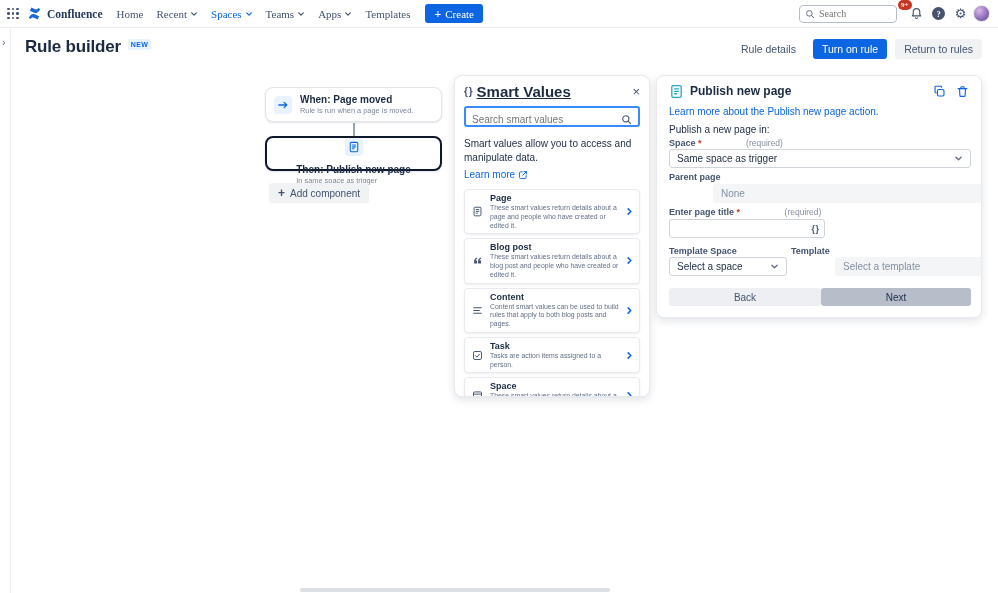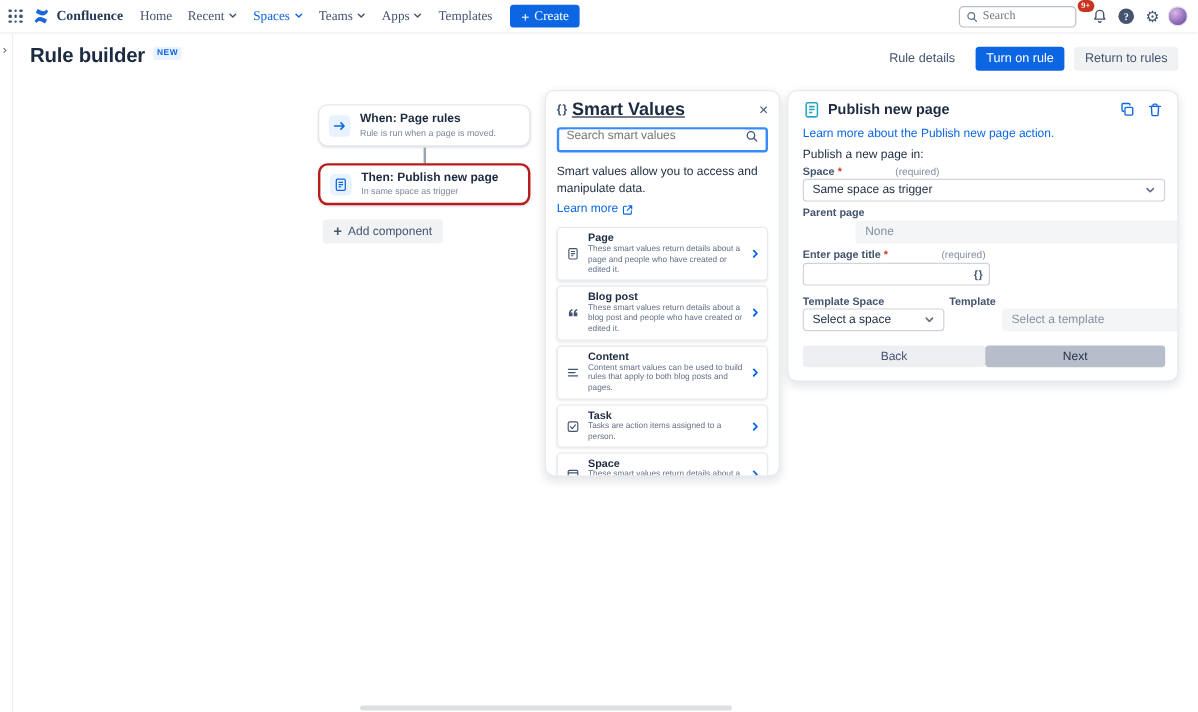--- a/index.html
+++ b/index.html
@@ -47,41 +47,41 @@
          font-size:10.5px; border-radius:3px; cursor:pointer; border:none; white-space:nowrap; font-family:inherit; }
   .btn-subtle  { color:#44546F; background:transparent; }
   .btn-primary { background:#0C66E4; color:#fff; }
   .btn-neutral { background:#F1F2F4; color:#44546F; }
 
   
   .flow-card { position:absolute; left:265px; width:177px; height:35px; background:#fff; border:1px solid #E4E6EA;
                border-radius:8px; box-shadow:0 1px 2px rgba(9,30,66,.12); display:flex; align-items:center;
                gap:8px; padding:0 8px; cursor:pointer; }
   .flow-card.trigger { top:87px; }
-  .flow-card.action  { top:136px; border:2px solid #b91c1c; }
+  .flow-card.action  { top:136px; border:2px solid #0f172a;flex-direction:column; }
   .flow-icon { width:18px; height:18px; border-radius:4px; background:#E9F2FF; color:#0C66E4;
                display:flex; align-items:center; justify-content:center; flex:none; }
   .flow-text { display:flex; flex-direction:column; gap:1px; min-width:0; }
   .flow-title { font-size:10px; font-weight:600; color:#1C2B41; }
   .flow-sub { font-size:7.4px; color:#7A869A; }
   .connector { position:absolute; left:353px; top:123px; width:1.5px; height:13px; background:#98A4B3; }
   .add-component { position:absolute; left:269px; top:183px; height:20px; display:inline-flex; align-items:center;
                    gap:5px; background:#F1F2F4; border-radius:3px; padding:0 9px; font-size:10px; color:#44546F;
                    border:none; cursor:pointer; font-family:inherit; }
   .add-plus { font-weight:700; font-size:12px; line-height:1; }
 
   
   .sv-panel { position:absolute; left:454px; top:75px; width:196px; height:322px; background:#fff;
               border:1px solid #E8EAEE; border-radius:8px; box-shadow:0 3px 8px rgba(9,30,66,.12);
               padding:7px 9px; overflow:hidden; }
   .sv-header { display:flex; align-items:center; gap:5px; height:16px; }
   .braces { font-weight:700; color:#44546F; letter-spacing:-1px; font-size:10px; }
   .sv-title { font-size:15px; font-weight:600; color:#1C2B41;text-decoration:underline; }
   .sv-close { margin-left:auto; font-size:13px; color:#44546F; cursor:pointer; line-height:1; background:none; border:none; }
-  .sv-search { display:flex; align-items:flex-start; margin-top:7px; height:21px; border:2px solid #388BFF;
+  .sv-search { display:flex; align-items:flex-end; margin-top:7px; height:21px; border:2px solid #388BFF;
                border-radius:3px; padding:0 6px; }
   .sv-search input { flex:1; border:none; outline:none; font-size:10px; color:#44546F; min-width:0; font-family:inherit; }
   .sv-search .mag { color:#44546F; flex:none; display:flex; }
   .sv-desc { margin-top:10px; font-size:10px; color:#1C2B41; line-height:1.35; }
   .sv-learn { margin-top:2px; font-size:10px; color:#0C66E4; display:inline-flex; gap:3px; align-items:center; cursor:pointer; }
   .sv-items { margin-top:7px; display:flex; flex-direction:column; gap:4px; }
   .sv-item { display:flex; align-items:center; gap:6px; border:1px solid #E8EAEE; border-radius:4px;
              padding:3px 5px 3px 6px; box-shadow:0 1px 2px rgba(9,30,66,.08); cursor:pointer; background:#fff; }
   .sv-item-icon { color:#44546F; flex:none; width:13px; display:flex; justify-content:center; }
   .sv-item-text { flex:1; min-width:0; }
@@ -222,21 +222,21 @@
     <button class="btn btn-neutral">Return to rules</button>
   </div>
 
   <div class="flow-card trigger">
     <span class="flow-icon">
       <svg width="12" height="12" viewBox="0 0 16 16" fill="none" stroke="currentColor" stroke-width="1.8" stroke-linecap="round" stroke-linejoin="round">
           <path d="M2.5 8h10.5M9.5 4.5 13 8l-3.5 3.5"></path>
         </svg>
     </span>
     <span class="flow-text">
-      <span class="flow-title">When: Page rules</span>
+      <span class="flow-title">When: Page moved</span>
       <span class="flow-sub">Rule is run when a page is moved.</span>
     </span>
   </div>
 
   <div class="connector"></div>
 
   <div class="flow-card action">
     <span class="flow-icon">
       <svg width="12" height="12" viewBox="0 0 16 16" fill="none" stroke="currentColor" stroke-width="1.4">
           <rect x="3" y="1.8" width="10" height="12.5" rx="1.5"></rect>

